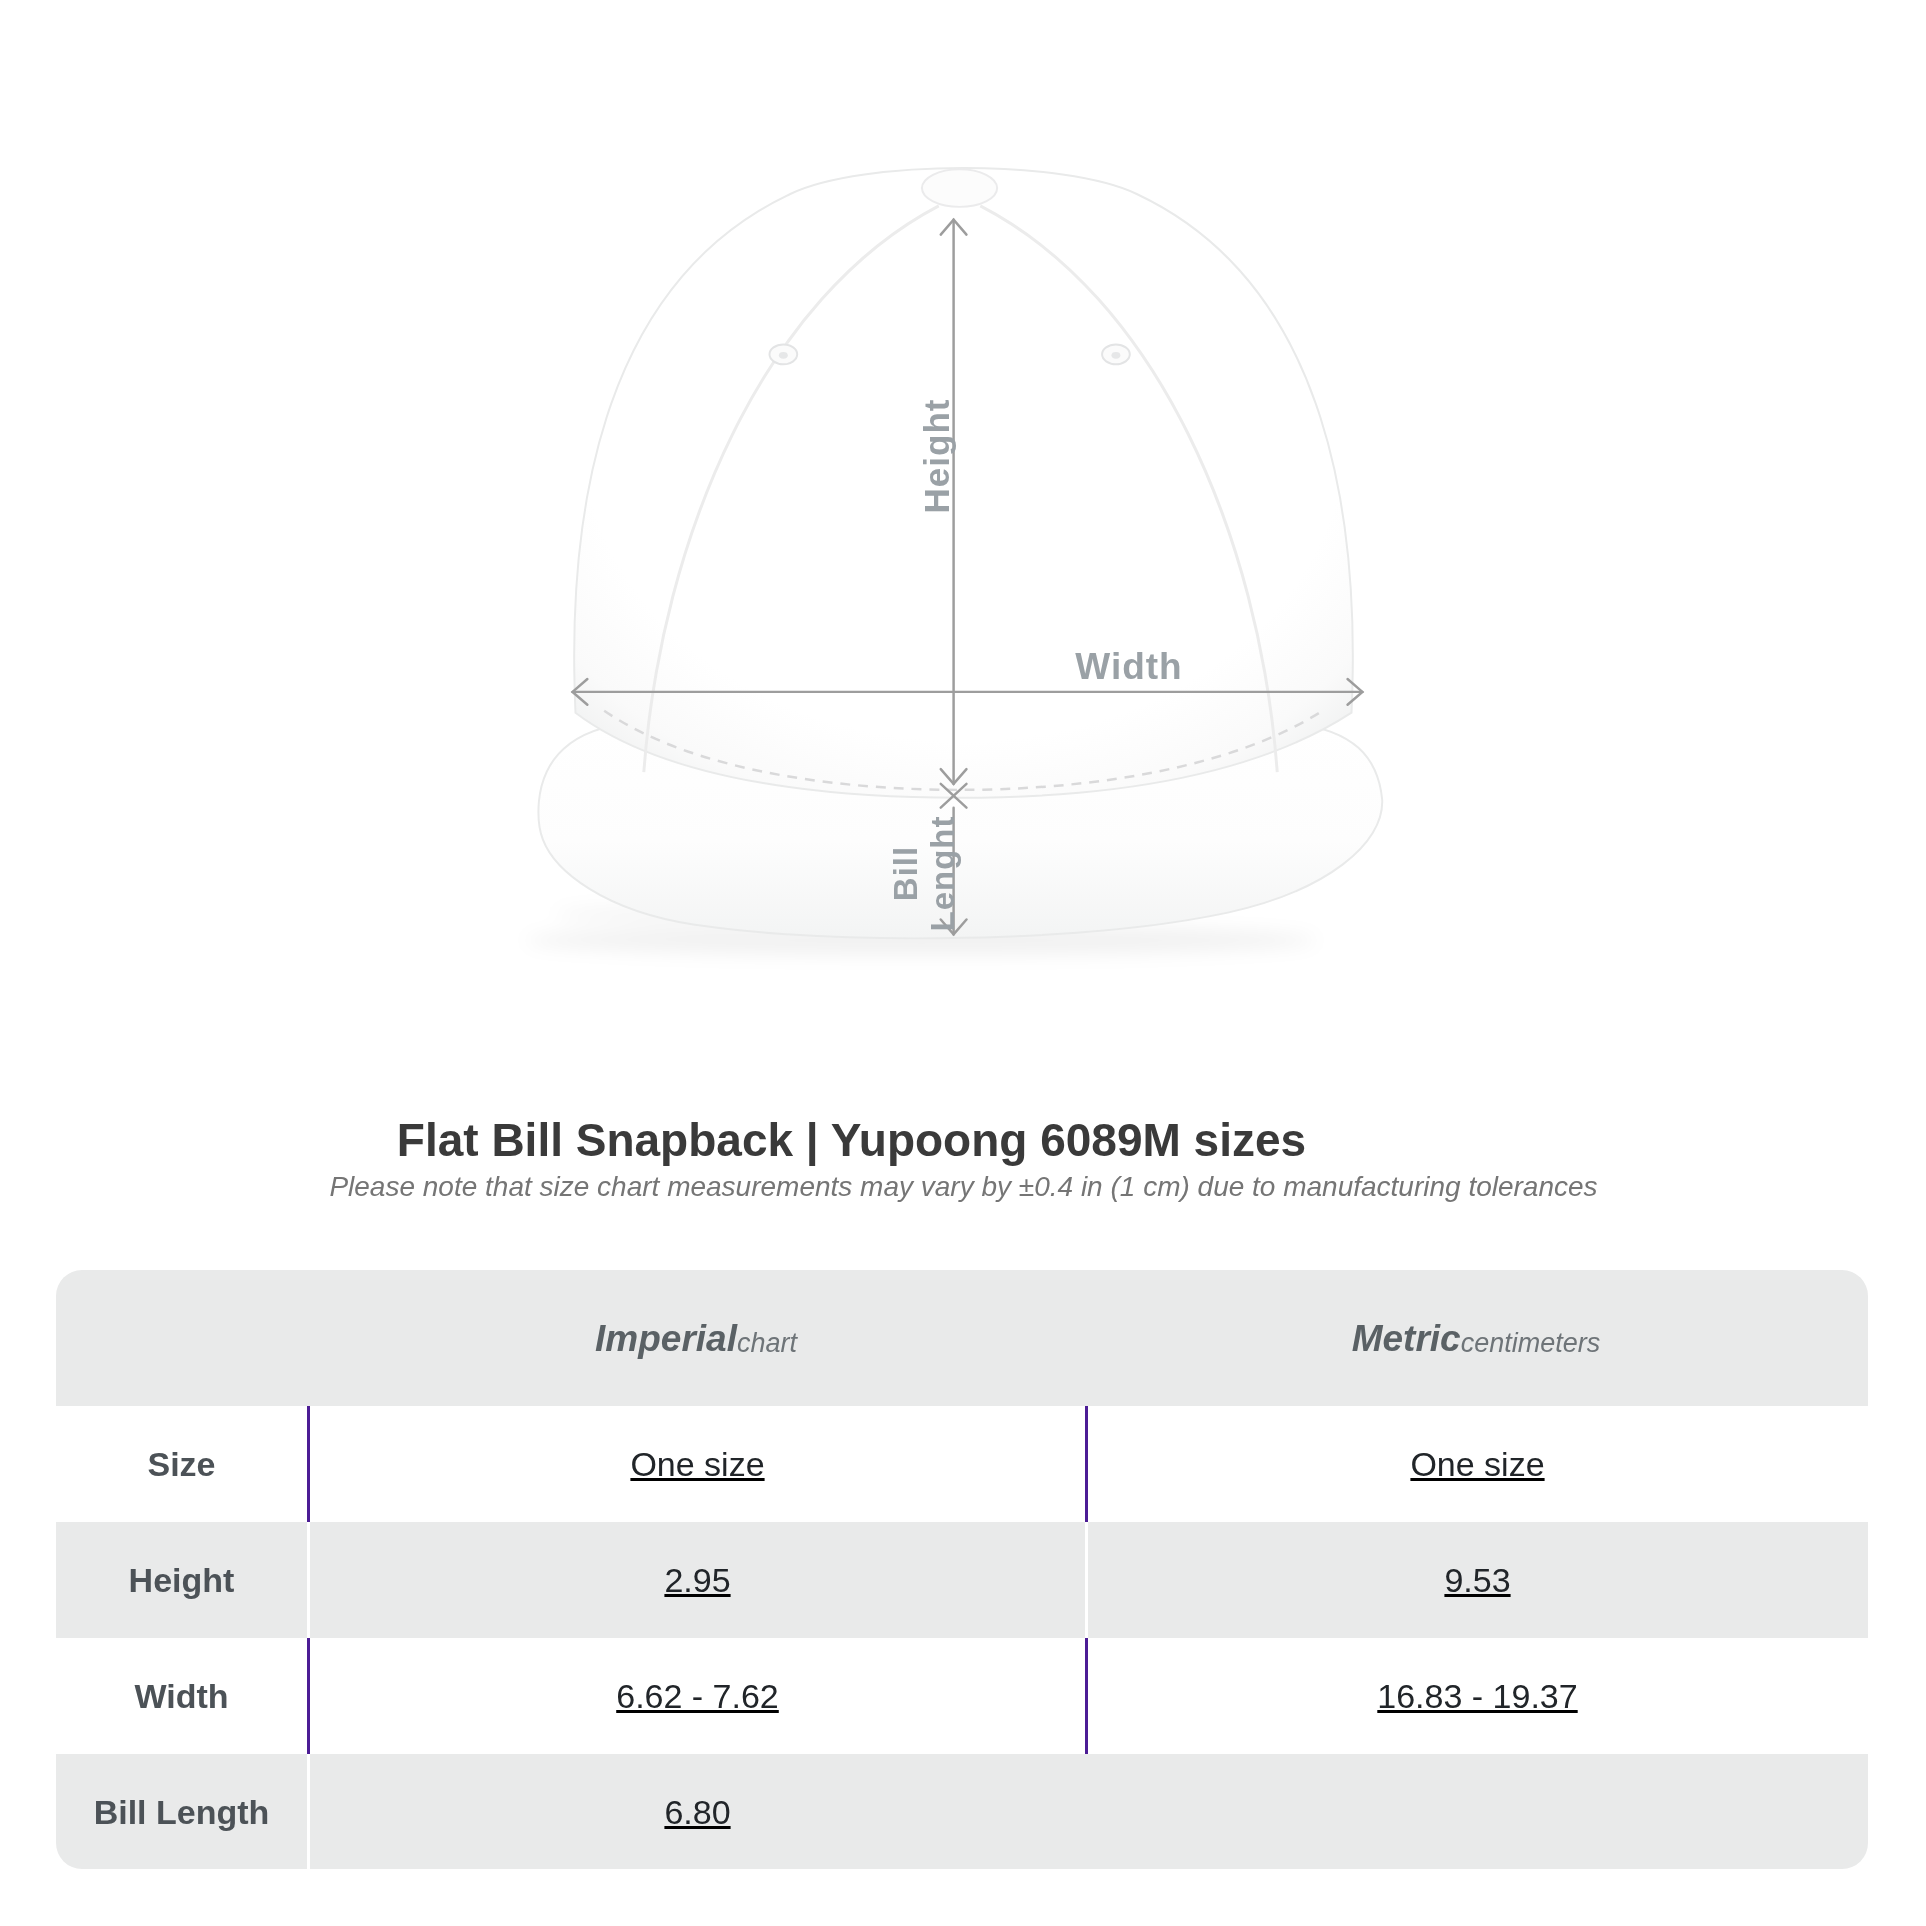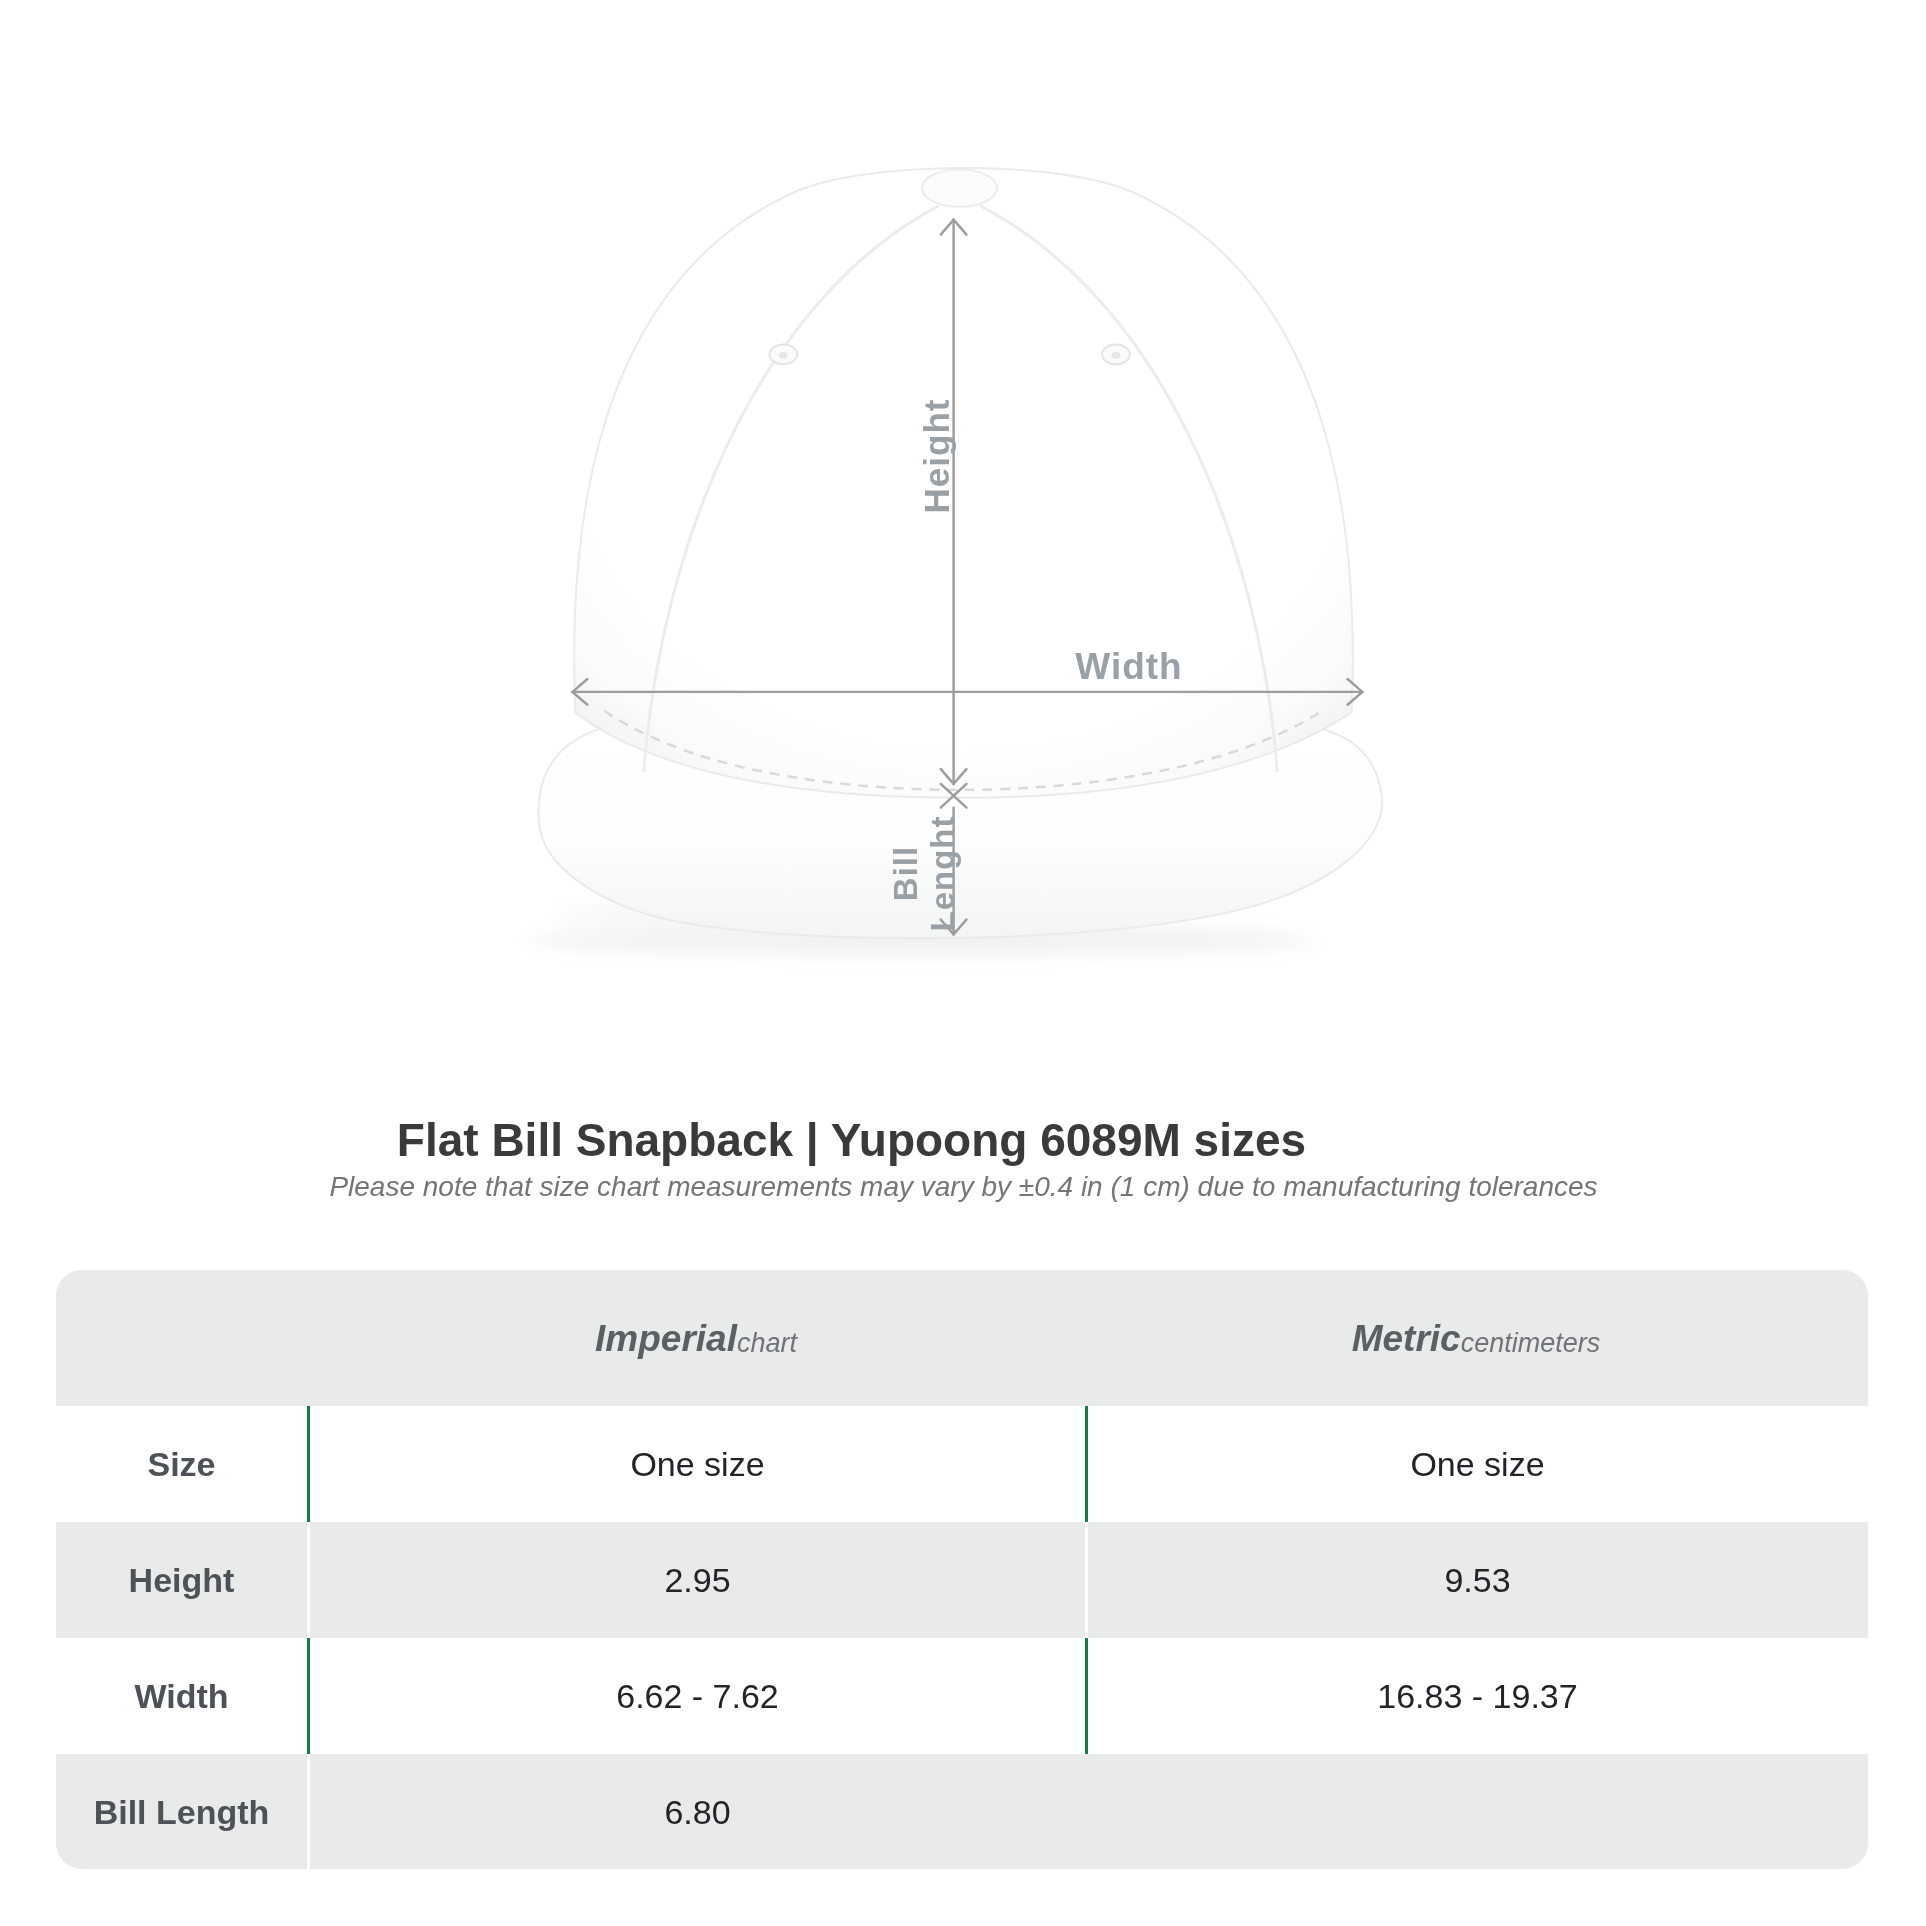--- a/index.html
+++ b/index.html
@@ -65,21 +65,21 @@
   .hcell { display:flex; flex-direction:row; align-items:center; justify-content:center; padding-top:2px; }
   .htitle { font-size:37px; font-weight:bold; font-style:italic; color:#5a6165; }
   .hunit  { font-size:27px; font-style:italic; color:#6e7478; margin-top:9px; }
 
   .trow {
     height:116px;
     display:grid; grid-template-columns:251px 778px 782px;
   }
   .trow.gray { background:#e9eaea; }
   .cell { display:flex; align-items:center; justify-content:center; }
-  .trow .c2, .trow .c3 { border-left:3px solid #15803d; }
+  .trow .c2, .trow .c3 { border-left:3px solid #4c1d95;text-decoration:underline; }
   .trow.gray .c2, .trow.gray .c3 { border-left-color:#ffffff; }
   .row-label { font-size:34px; font-weight:bold; color:#4c5257; }
   .value { font-size:34px; color:#212529; }
 </style>
 </head>
 <body>
 
 <div class="diagram">
   <svg width="1927" height="1069" viewBox="0 0 1946 1080">
     <defs>

